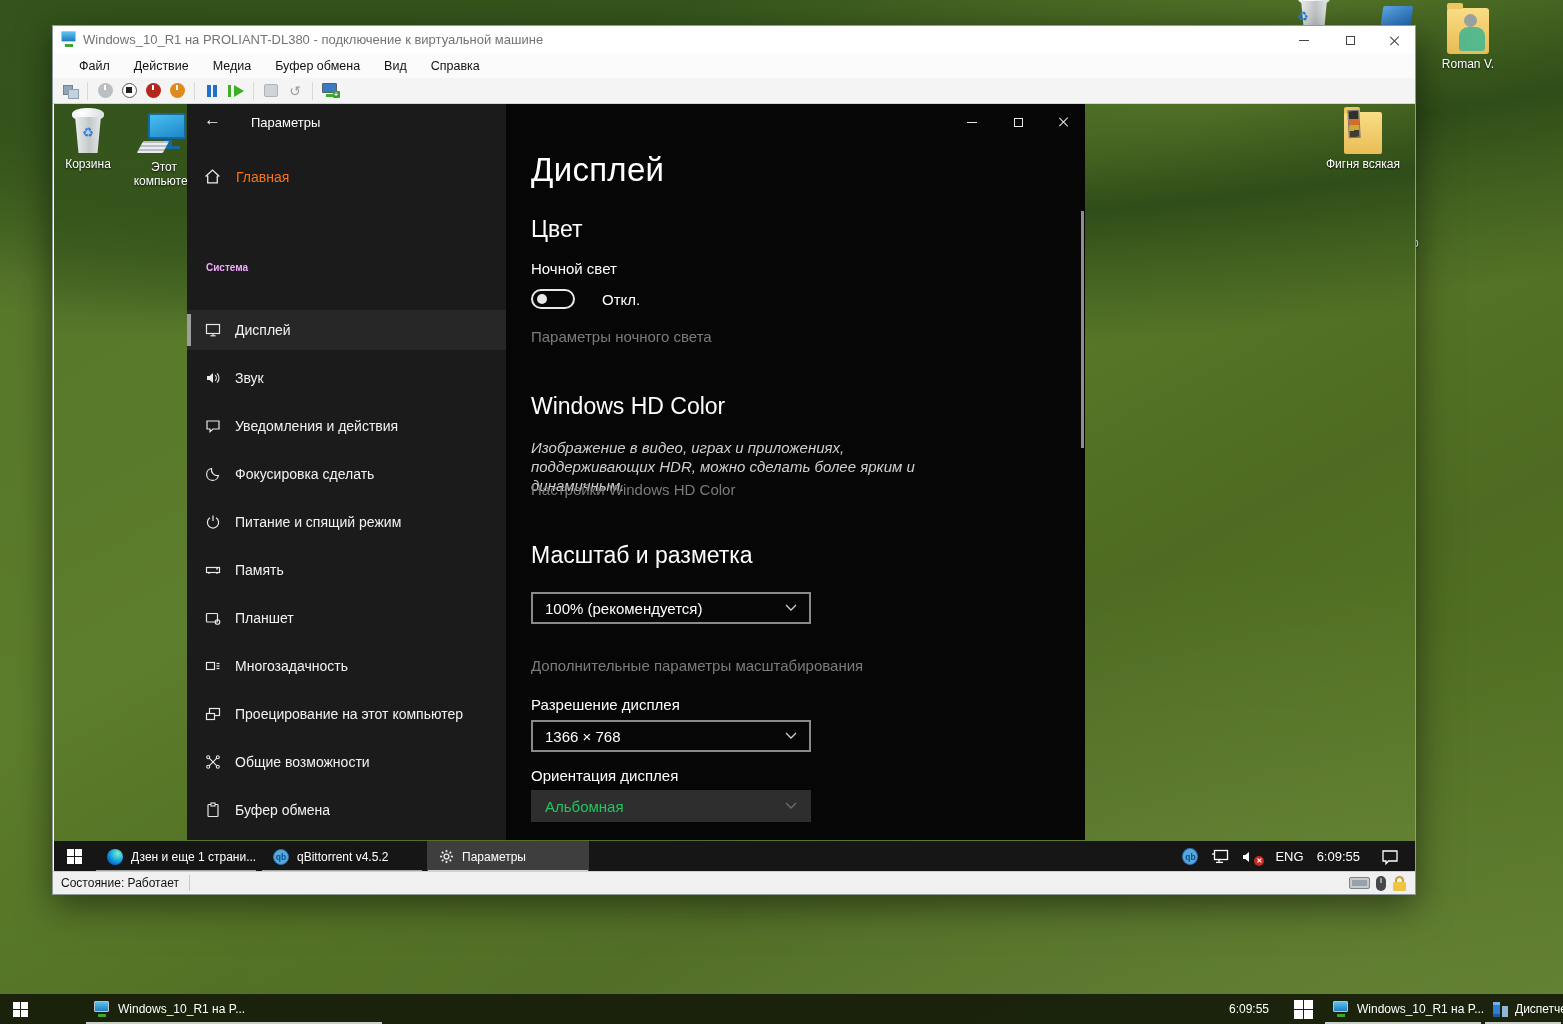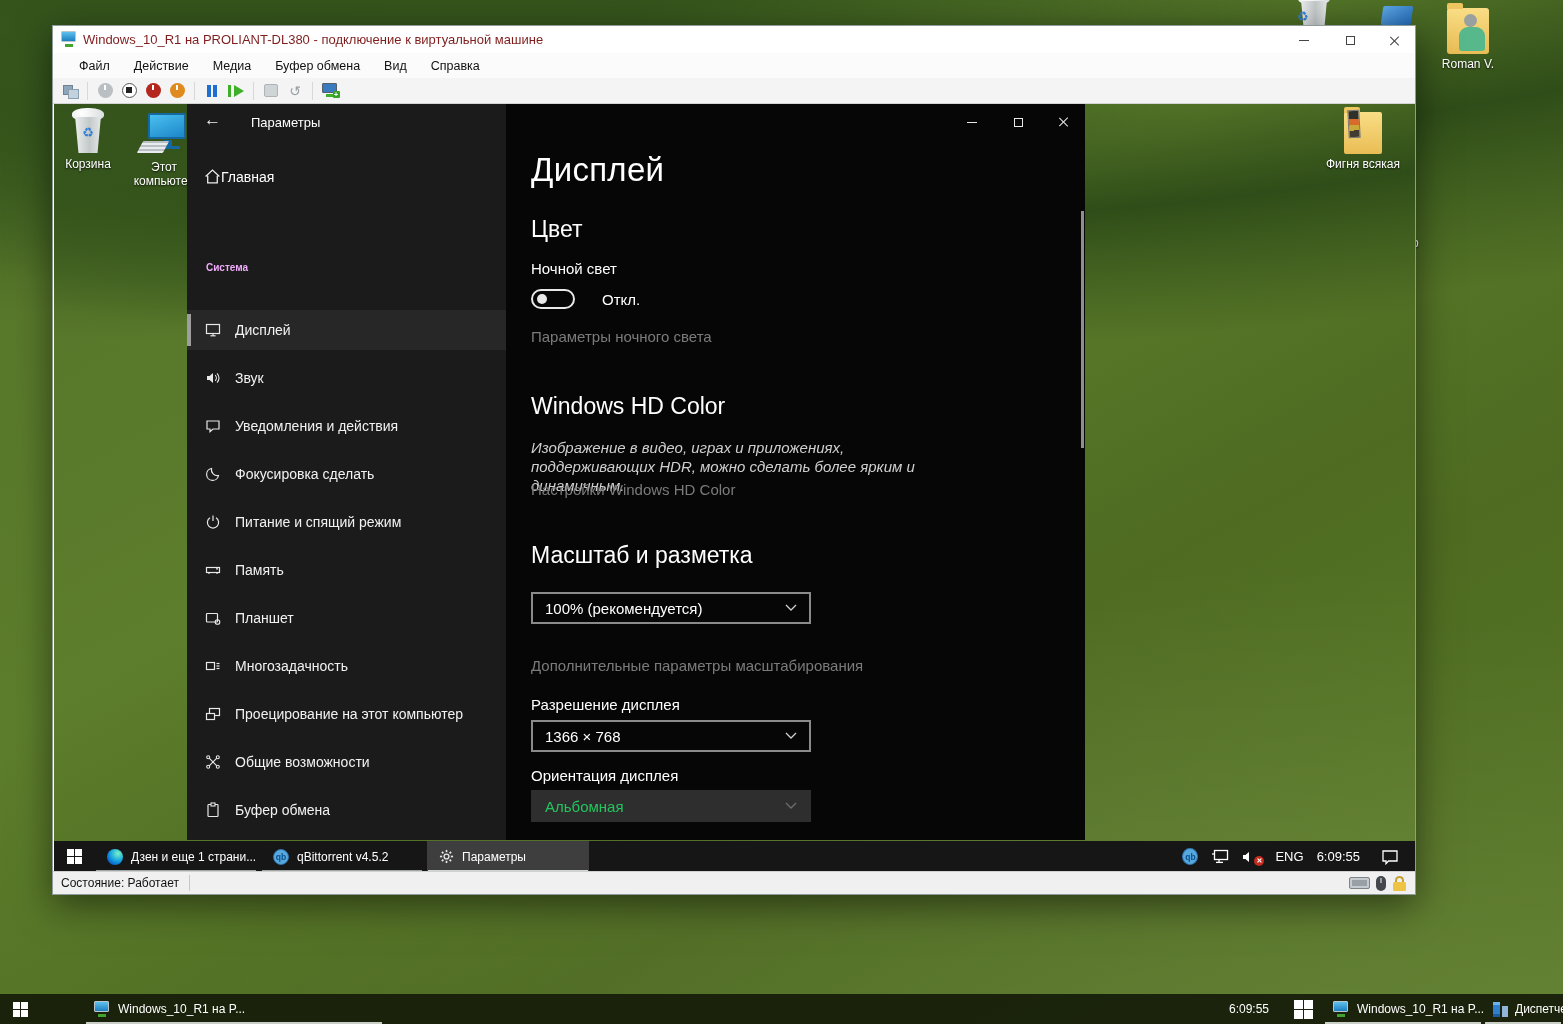--- a/index.html
+++ b/index.html
@@ -31,21 +31,21 @@
   .folder::before{content:'';position:absolute;top:-5px;left:0;width:16px;height:6px;background:#edc65f;border-radius:2px 2px 0 0;}
   .folder .photo{position:absolute;left:4px;top:-2px;width:12px;height:28px;background:linear-gradient(#30302c 0 30%,#d86a2a 30% 55%,#caa93c 55% 75%,#423c30 75% 100%);border:1px solid #777;transform:rotate(-3deg);}
   .folder .head{position:absolute;right:9px;top:1px;width:10px;height:10px;border-radius:50%;background:#9aa0a2;}
   .folder .torso{position:absolute;right:4px;top:10px;width:20px;height:16px;border-radius:9px 9px 3px 3px;background:#57b88c;}
   
   .winlogo{display:grid;grid-template-columns:7px 7px;grid-template-rows:7px 7px;gap:1px;}
   .winlogo i{background:#fff;}
   
   .vmwin{position:absolute;left:52px;top:25px;width:1364px;height:870px;background:#fff;border:1px solid #8f9a9a;box-shadow:0 10px 34px rgba(0,0,0,.5);}
   .vtitle{position:absolute;left:0;right:0;top:0;height:27px;background:#fff;}
-  .vtitle .txt{position:absolute;left:30px;top:6px;font-size:13px;color:#7f1d1d;white-space:nowrap;}
+  .vtitle .txt{position:absolute;left:30px;top:6px;font-size:13px;color:#737373;white-space:nowrap;}
   .cbtn{position:absolute;top:5px;width:30px;height:19px;display:flex;align-items:center;justify-content:center;}
   .mini-bar{width:10px;height:1px;background:#444;}
   .maxi-box{width:9px;height:9px;border:1px solid #444;}
   .x-glyph{position:relative;width:10px;height:10px;}
   .x-glyph::before,.x-glyph::after{content:'';position:absolute;left:4px;top:-1px;width:1.4px;height:12px;background:#444;}
   .x-glyph::before{transform:rotate(45deg);} .x-glyph::after{transform:rotate(-45deg);}
   .vmenu{position:absolute;left:0;right:0;top:27px;height:25px;background:#fbfbfb;display:flex;align-items:center;padding-left:14px;gap:0;}
   .vmenu span{font-size:12.5px;color:#111;padding:4px 12px;}
   .vtool{position:absolute;left:0;right:0;top:52px;height:26px;background:#f4f4f4;border-bottom:1px solid #d4d4d4;display:flex;align-items:center;padding-left:8px;gap:6px;}
   .tsep{width:1px;height:18px;background:#d8d8d8;margin:0 2px;}
@@ -82,21 +82,21 @@
   .mouseic{width:10px;height:15px;border-radius:5px;background:#44484c;position:relative;}
   .mouseic::after{content:'';position:absolute;left:4px;top:2px;width:2px;height:5px;background:#9aa1a6;}
   .lockic{position:relative;width:15px;height:15px;}
   .lockic .sh{position:absolute;left:3px;top:0;width:9px;height:8px;border:2px solid #c5a033;border-bottom:none;border-radius:5px 5px 0 0;}
   .lockic .bd{position:absolute;left:1px;top:6px;width:13px;height:9px;background:#efc445;border-radius:1.5px;}
   
   .setwin{position:absolute;left:133px;top:0;width:898px;height:736px;background:#060606;}
   .sidebar{position:absolute;left:0;top:0;width:319px;height:100%;background:#1b1b1b;}
   .back{position:absolute;left:17px;top:6px;font-size:17px;color:#f0f0f0;}
   .settitle{position:absolute;left:64px;top:11px;font-size:13px;color:#fff;}
-  .homerow{position:absolute;left:17px;top:64px;display:flex;align-items:center;color:#ffffff;font-size:14px;}
+  .homerow{position:absolute;left:17px;top:64px;display:flex;align-items:center;gap:15px;color:#f97316;font-size:14px;}
   .searchbox{position:absolute;left:18px;top:106px;width:285px;height:30px;background:#0d0d0d;border:1.5px solid #9a9a9a;display:flex;align-items:center;padding:0 9px;}
   .searchbox input{flex:1;background:transparent;border:none;outline:none;color:#e6e6e6;font-size:13.5px;}
   .searchbox input::placeholder{color:#dcdcdc;}
   .sysheading{position:absolute;left:19px;top:158px;font-size:10px;font-weight:bold;color:#f0abfc;}
   .navlist{position:absolute;left:0;top:206px;width:100%;}
   .navitem{position:relative;height:40px;margin-bottom:8px;display:flex;align-items:center;padding-left:18px;gap:14px;color:#f2f2f2;font-size:14px;}
   .navitem svg{flex:0 0 16px;}
   .navitem.sel{background:#272727;}
   .navitem.sel::before{content:'';position:absolute;left:0;top:4px;bottom:4px;width:4px;background:#9e9e9e;}
   .content{position:absolute;left:319px;top:0;right:0;height:100%;color:#fff;}

